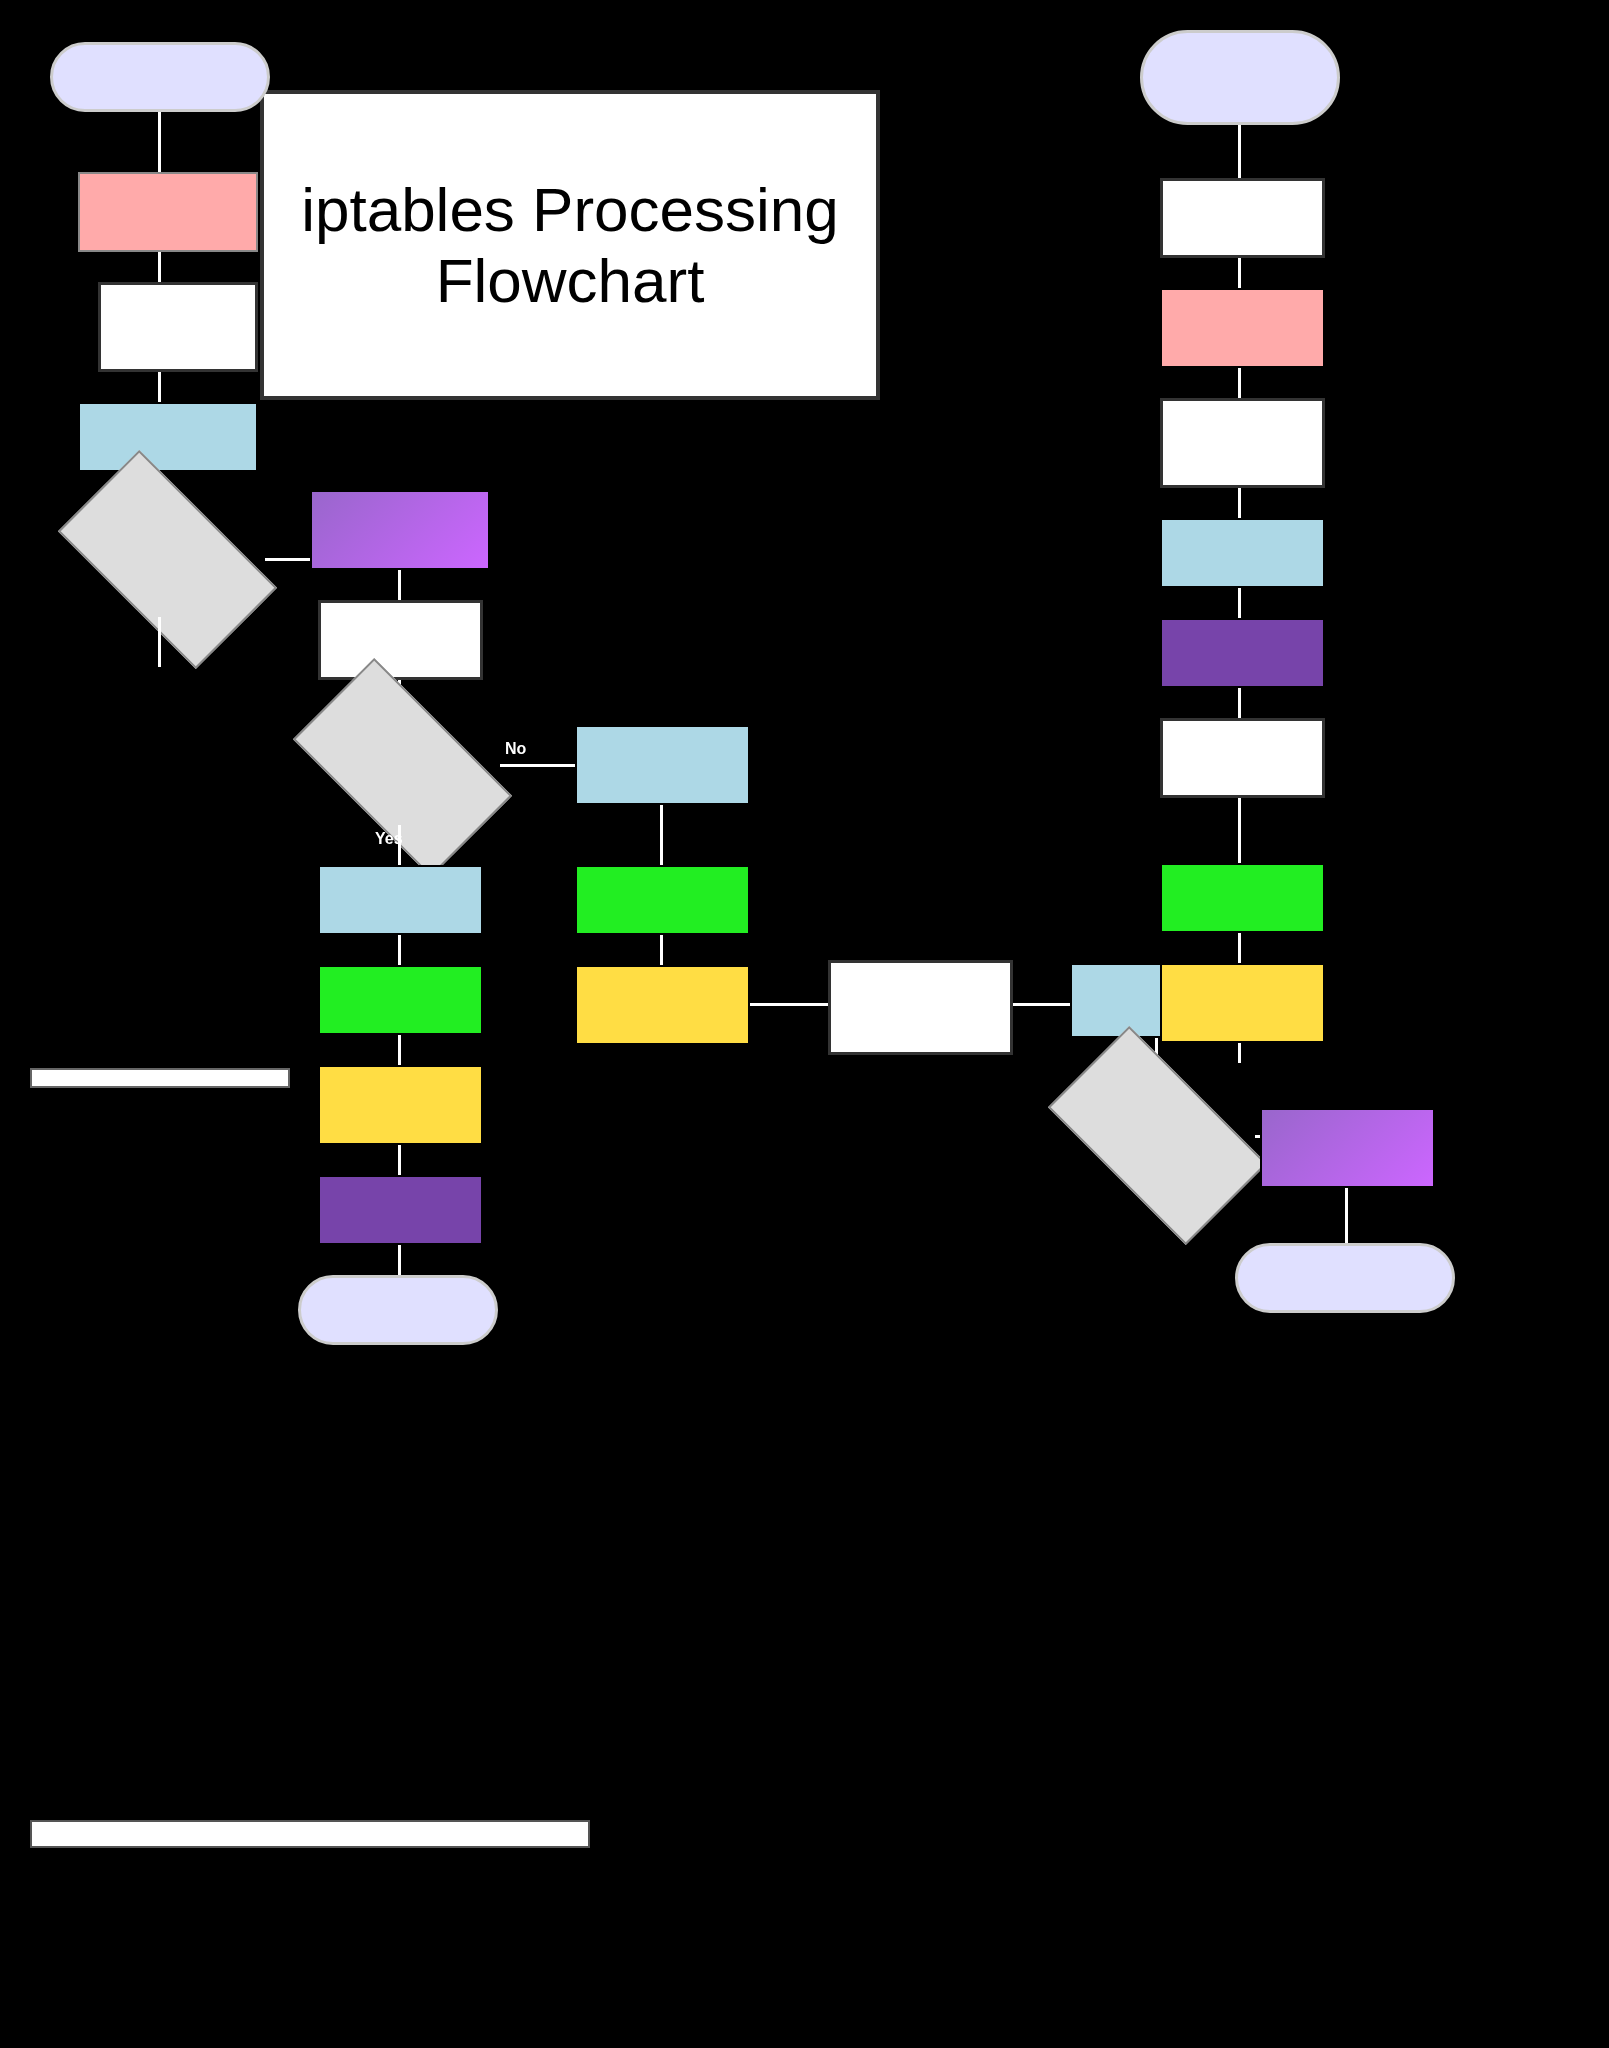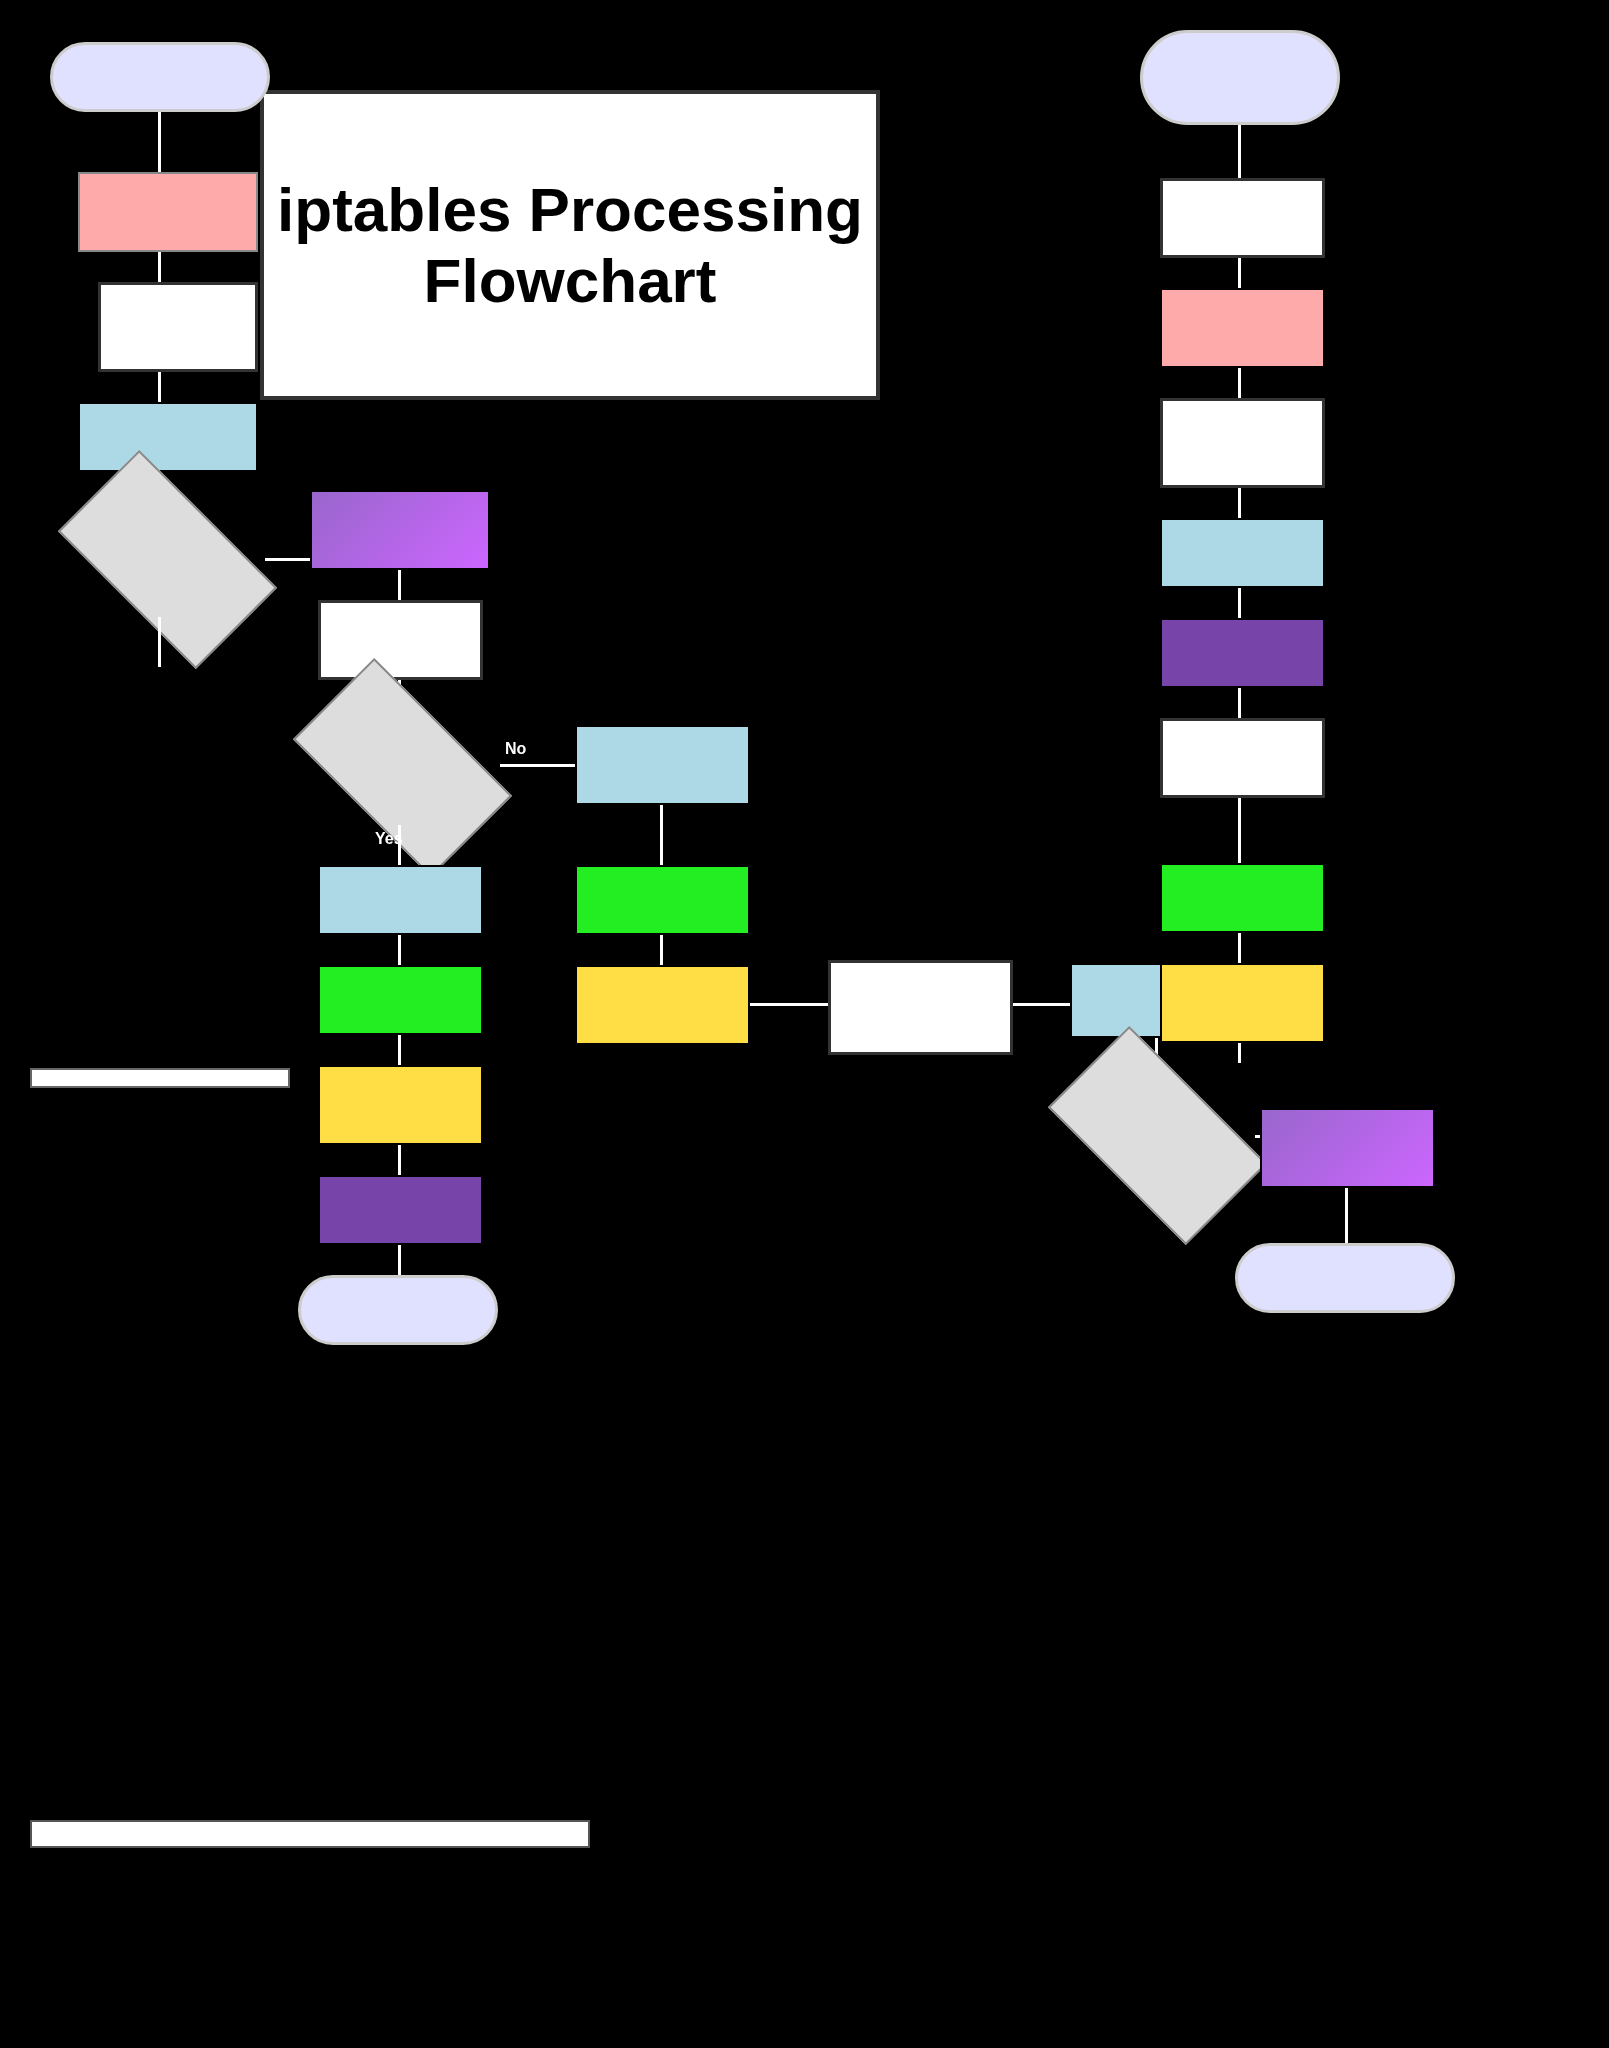--- a/index.html
+++ b/index.html
@@ -68,21 +68,21 @@
       border: 4px solid #333;
       display: flex;
       align-items: center;
       justify-content: center;
       text-align: center;
       position: absolute;
     }
 
     .title-text {
       font-size: 62px;
-      font-weight: 700;
+      font-weight: 400;
       line-height: 1.15;
     }
 
     
     .pink { background: #ffaaaa; }
     .light-blue { background: #add8e6; }
     .purple-grad { background: linear-gradient(135deg, #9966cc, #cc66ff); color: #fff; }
     .purple2 { background: #7744aa; color: #fff; }
     .white-box { background: #fff; }
     .filter-green { background: #22ee22; color: #000; }

